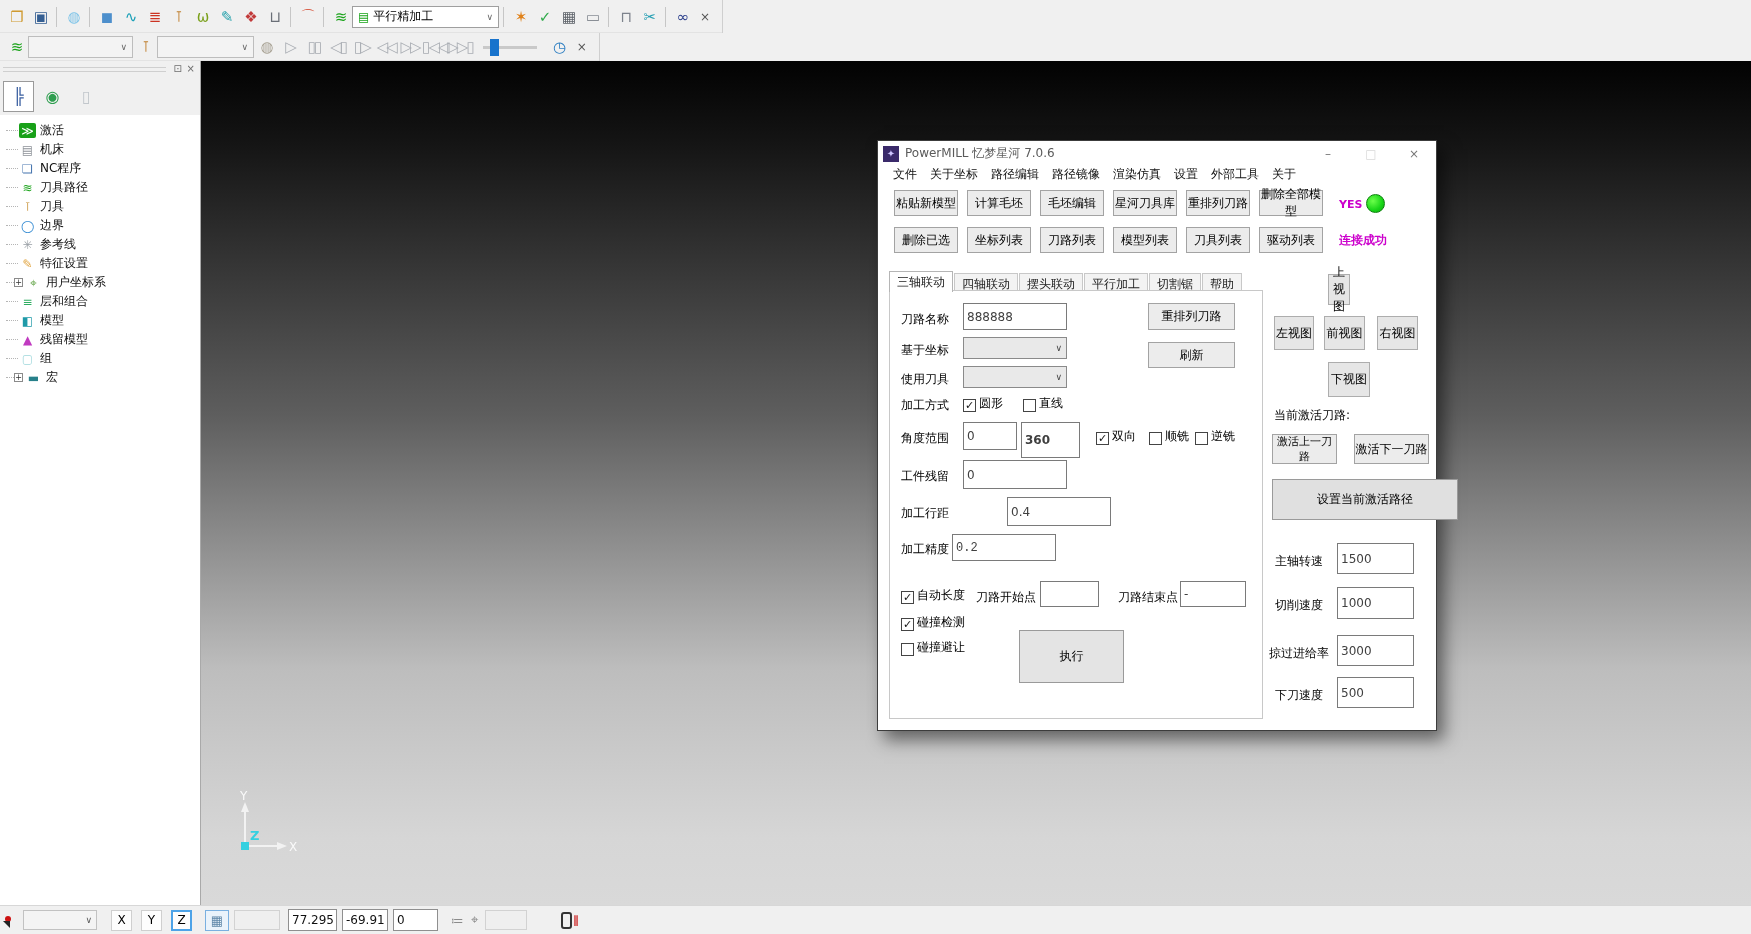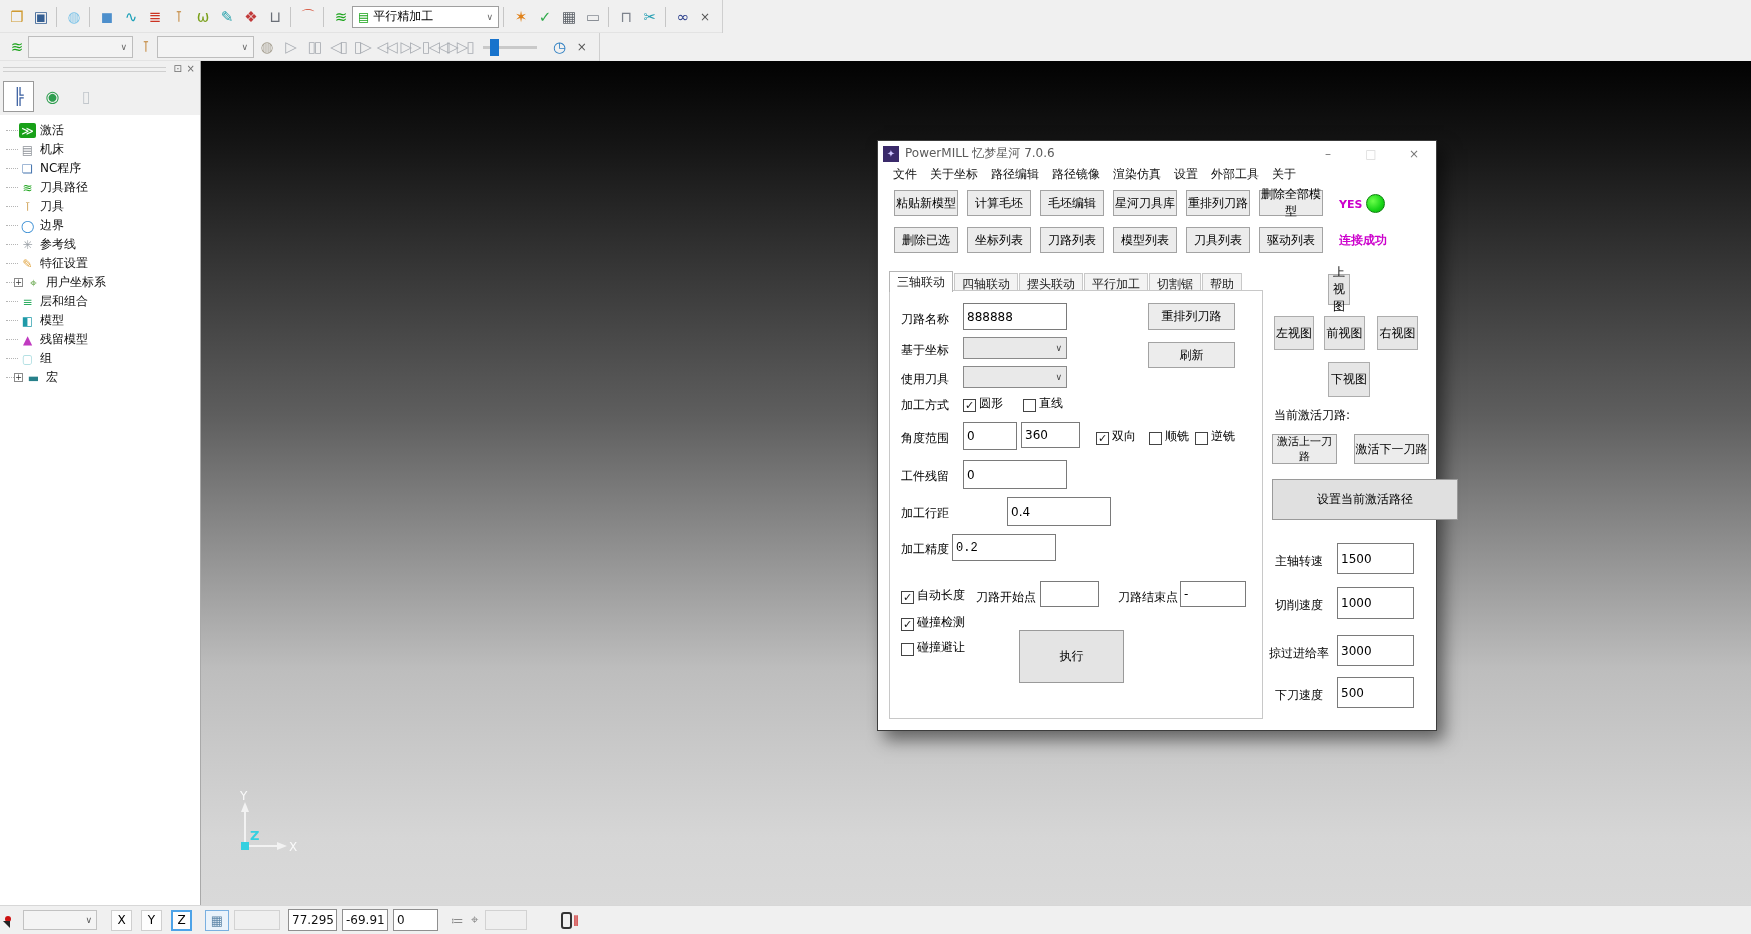--- a/index.html
+++ b/index.html
@@ -59,21 +59,21 @@
   .magenta{color:#cc00cc;font-weight:bold}
   #yes-label{position:absolute;left:461px;top:57px;font-size:11px}
   #green-dot{position:absolute;left:488px;top:53px;width:19px;height:19px;border-radius:50%;background:radial-gradient(circle at 35% 35%,#6bff4a,#17d417 60%,#0faa0f);border:1px solid #0a820a}
   #connect-status{position:absolute;left:461px;top:91px;font-size:12px}
   
   #dlg-tabs{position:absolute;left:11px;top:130px;display:flex;align-items:flex-end}
   .dtab{height:19px;padding:2px 7px 0;font-size:12px;border:1px solid #c8c8c8;border-bottom:none;background:#f3f3f3;margin-right:1px;color:#222}
   .dtab.active{background:#fff;height:21px;border-color:#b5b5b5;position:relative;z-index:3}
   #dlg-panel{position:absolute;left:11px;top:149px;width:374px;height:429px;border:1px solid #c8c8c8;background:#fff}
   .flabel{position:absolute;font-size:12px;color:#000;white-space:nowrap}
-  .fin{position:absolute;border:1px solid #7a7a7a;background:#fff;font-size:12px;padding:0 3px;font-family:inherit;color:#000000}
+  .fin{position:absolute;border:1px solid #7a7a7a;background:#fff;font-size:12px;padding:0 3px;font-family:inherit;color:#404040}
   .fdd{position:absolute;height:22px;background:#e9e9e9;border:1px solid #8a8a8a;display:flex;align-items:center}
   .fdd .chev{margin-left:auto;margin-right:4px;color:#444;font-size:9px}
   .cbwrap{position:absolute;display:flex;align-items:flex-end;gap:0;white-space:nowrap}
   .cb{width:13px;height:13px;border:1px solid #444;background:#fff;display:inline-flex;align-items:center;justify-content:center;font-size:11px;line-height:11px;color:#111;margin-right:3px;flex:none}
   .cb.checked::after{content:"✓"}
   .cblabel{font-size:12px}
   #exec-btn{left:141px;top:489px;width:105px;height:53px;background:#e4e4e4;border-color:#9a9a9a}
   
   .vbtn{background:#e6e6e6;border-color:#adadad}
   #set-active-btn{background:#e0e0e0;border-color:#9a9a9a}
@@ -331,21 +331,21 @@
     <span class="cb checked"></span>
     <span class="cblabel">圆形</span>
   </span>
   <span class="cbwrap" style="left:145px;top:254px">
     <span class="cb"></span>
     <span class="cblabel">直线</span>
   </span>
 
   <span class="flabel" style="left:23px;top:289px">角度范围</span>
   <input class="fin" style="left: 85px; top: 281px; width: 54px; height: 28px;" value="0">
-  <input class="fin" style="left: 143px; top: 281px; width: 59px; height: 26px;" value="360">
+  <input class="fin" style="left: 143px; top: 281px; width: 59px; height: 36px; font-weight: bold;" value="360">
   <span class="cbwrap" style="left:218px;top:287px">
     <span class="cb checked"></span>
     <span class="cblabel">双向</span>
   </span>
   <span class="cbwrap" style="left:271px;top:287px">
     <span class="cb"></span>
     <span class="cblabel">顺铣</span>
   </span>
   <span class="cbwrap" style="left:317px;top:287px">
     <span class="cb"></span>

